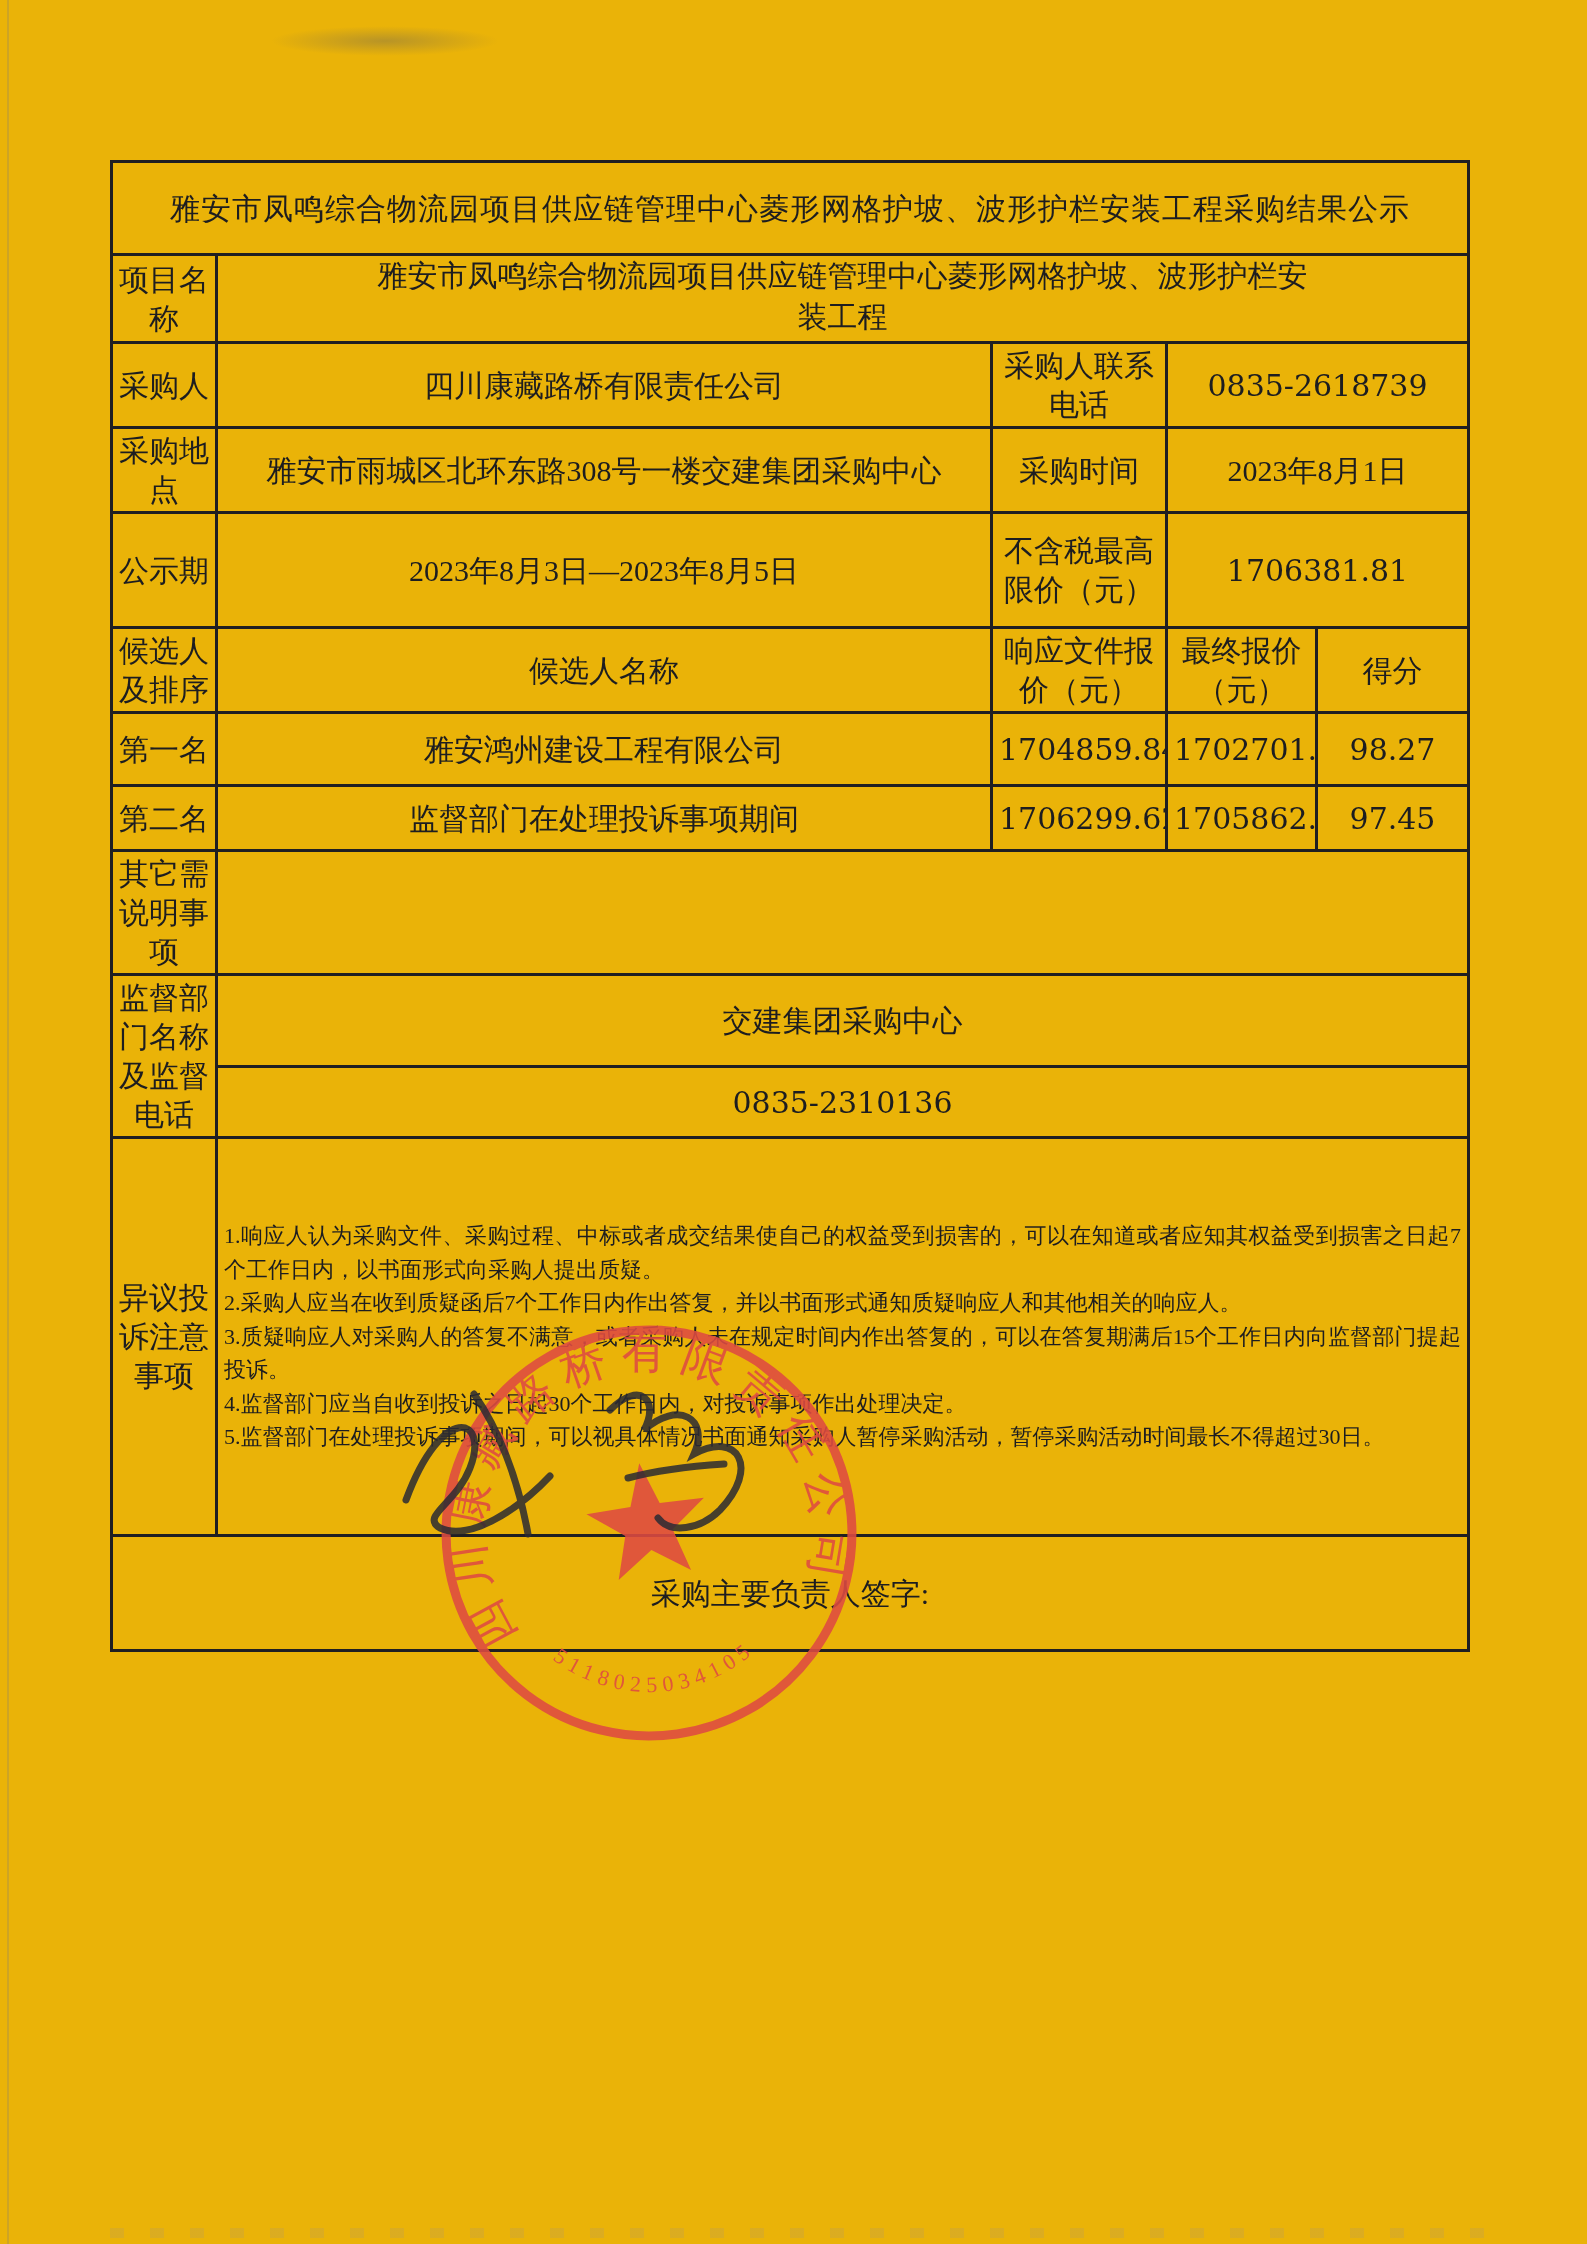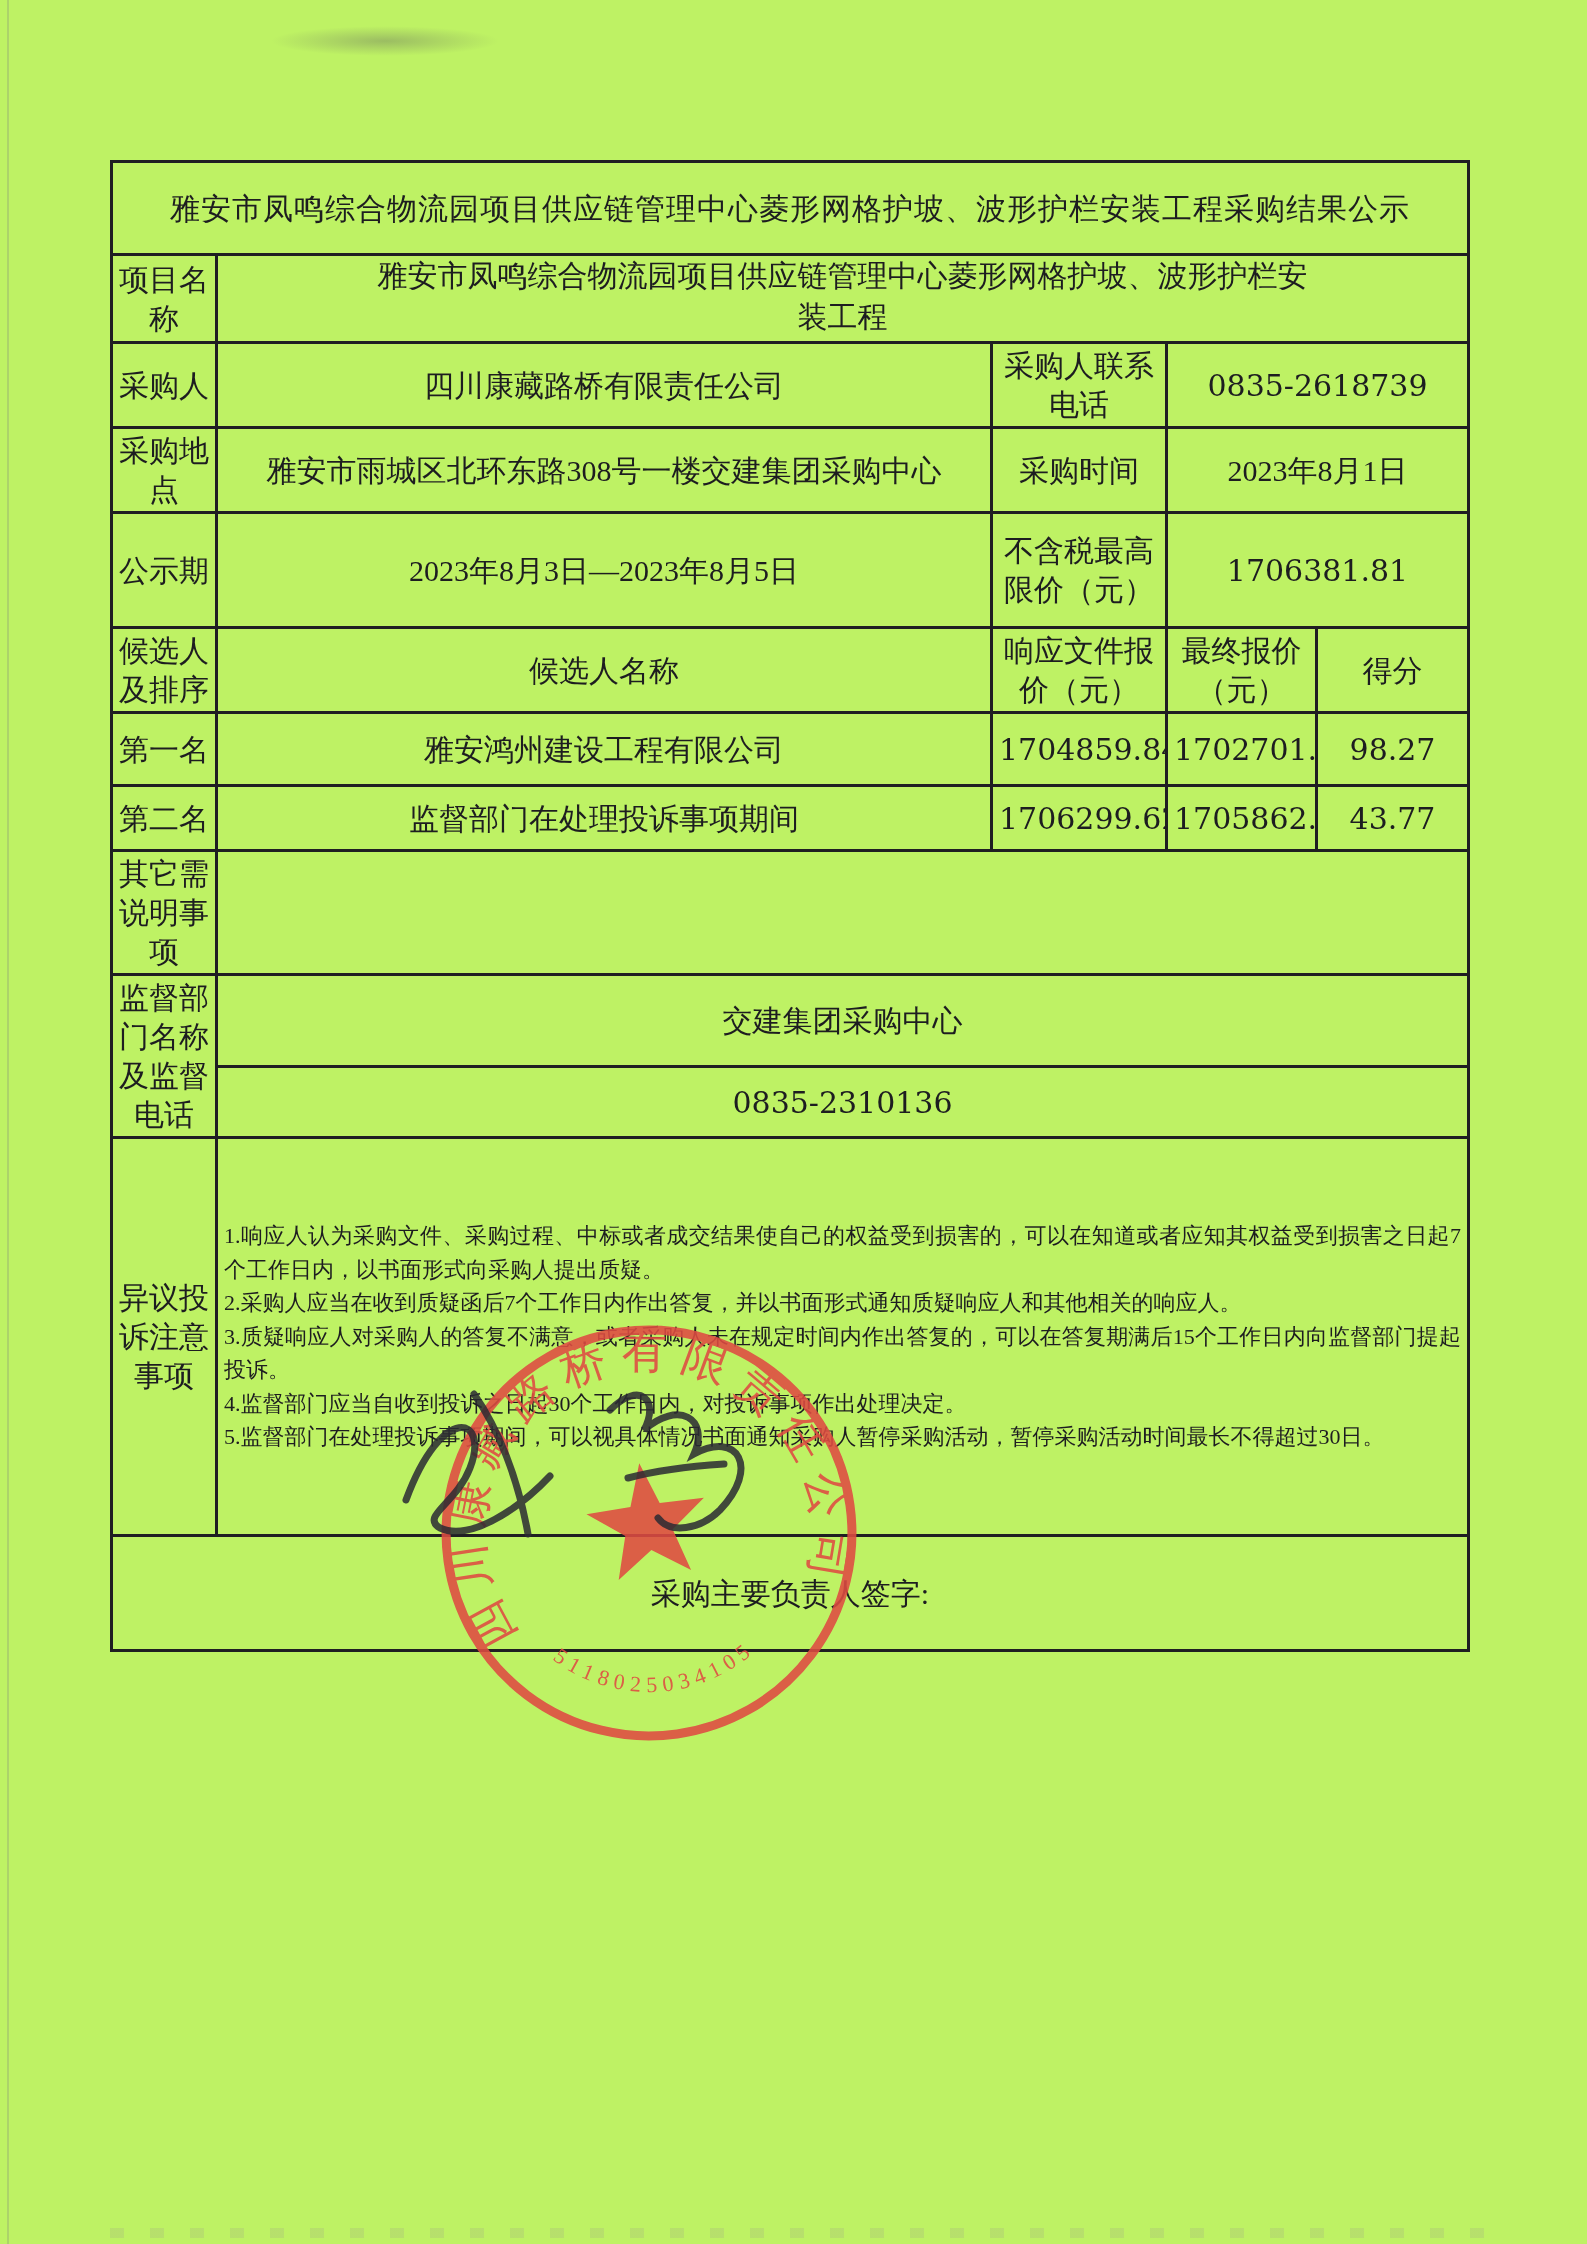--- a/index.html
+++ b/index.html
@@ -1,17 +1,17 @@
 <!DOCTYPE html>
 <html style="--stamp-color: #df4b42;"><head>
 <meta charset="utf-8">
 <style>
   :root{ --stamp-color:#df4b42; --ink:#1d1d20; --border:#1f1f22; }
   html,body{margin:0;padding:0;background:#f6f6f4;}
-  .page{position:relative;width:1587px;height:2244px;background:#bef264;overflow:hidden;
+  .page{position:relative;width:1587px;height:2244px;background:#eab308;overflow:hidden;
         font-family:"Liberation Serif","DejaVu Serif",serif;color:var(--ink);}
   
   .smudge-top{position:absolute;left:270px;top:26px;width:230px;height:30px;
     background:radial-gradient(ellipse at center,rgba(90,90,95,.35),rgba(90,90,95,0) 70%);}
   .edge-line{position:absolute;left:7px;top:0;width:2px;height:100%;background:rgba(120,120,125,.25);}
   .noise-bottom{position:absolute;left:110px;bottom:6px;width:1380px;height:10px;
     background:repeating-linear-gradient(90deg,rgba(150,140,145,.18) 0 14px,rgba(150,140,145,0) 14px 40px);}
 
   table.doc{position:absolute;left:110px;top:160px;width:1357px;border-collapse:collapse;
     table-layout:fixed;}
@@ -101,21 +101,21 @@
       <td class="num">1704859.84</td>
       <td class="num">1702701.25</td>
       <td class="num">98.27</td>
     </tr>
 
     <tr class="r-c2">
       <td class="label">第二名</td>
       <td>监督部门在处理投诉事项期间</td>
       <td class="num">1706299.62</td>
       <td class="num">1705862.04</td>
-      <td class="num">43.77</td>
+      <td class="num">97.45</td>
     </tr>
 
     <tr class="r-other">
       <td class="label">其它需说明事项</td>
       <td colspan="4"></td>
     </tr>
 
     <tr class="r-supa">
       <td rowspan="2" class="label">监督部门名称及监督电话</td>
       <td colspan="4">交建集团采购中心</td>

